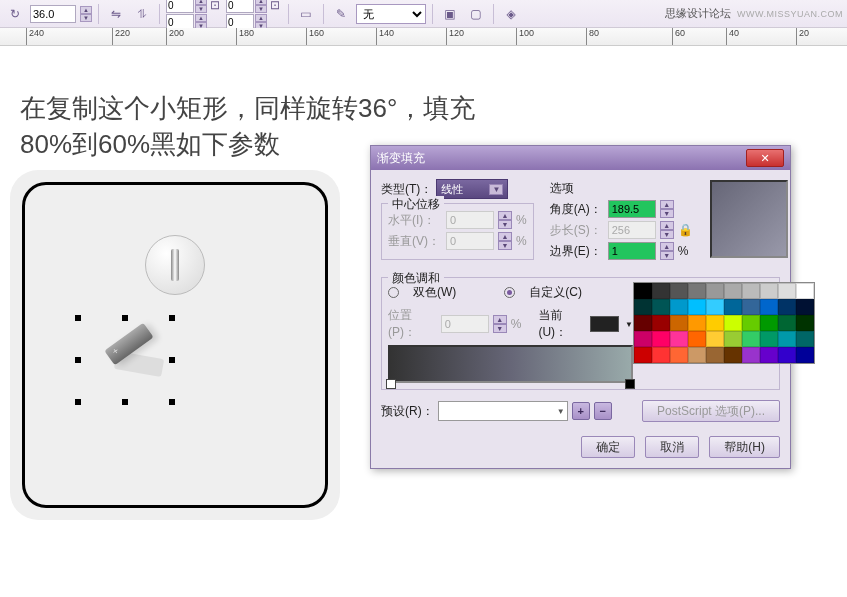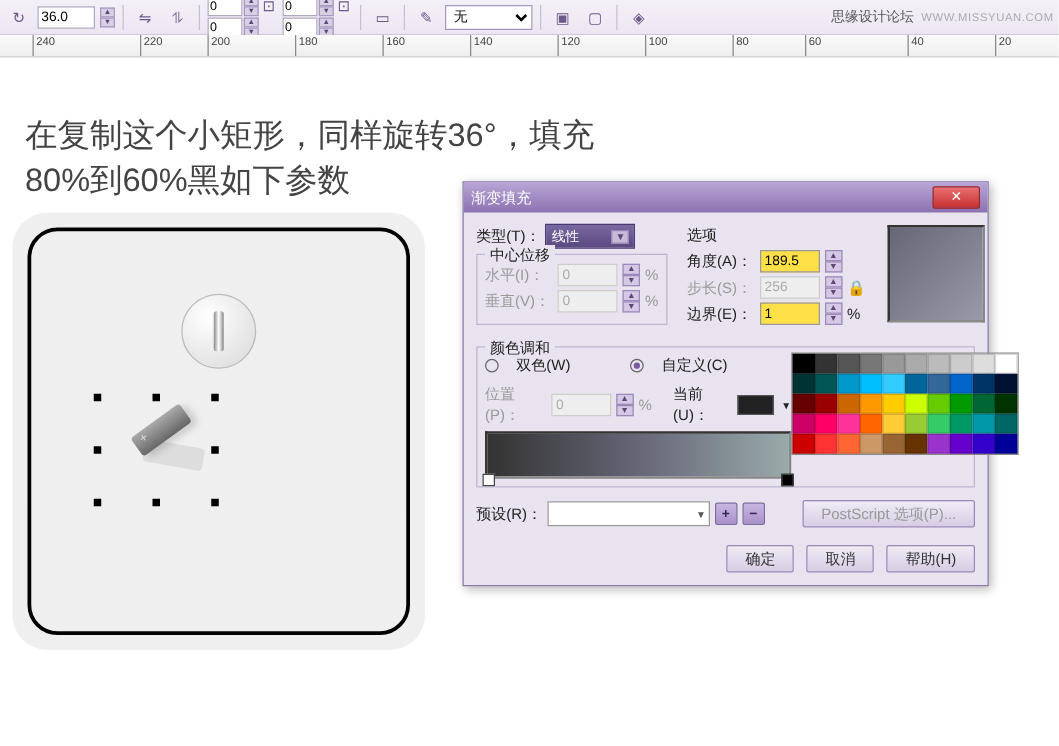--- a/index.html
+++ b/index.html
@@ -37,21 +37,21 @@
 .rot-shadow { position: absolute; left: 40px; top: 40px; width: 48px; height: 18px; background: #ddd; border-radius: 3px; transform: rotate(10deg); }
 
 
 .dialog { position: absolute; left: 370px; top: 145px; width: 421px; background: #e8e3ee; border: 1px solid #8a7aa8; box-shadow: 2px 2px 8px rgba(0,0,0,0.3); }
 .titlebar { height: 24px; background: linear-gradient(#b8a5d5,#8b72b0); color: #fff; display: flex; align-items: center; padding: 0 6px; font-size: 12px; }
 .close-x { margin-left: auto; width: 38px; height: 18px; background: linear-gradient(#e87070,#c83030); color:#fff; border-radius: 2px; text-align: center; line-height: 16px; font-size: 11px; border: 1px solid #a02020;}
 .dlg-body { padding: 6px 10px 10px; color: #222; }
 .row { display: flex; align-items: center; gap: 4px; margin: 3px 0; }
 .lbl { font-size: 12px; }
 .lbl.dim { color: #999; }
-.fld-input { width: 48px; height: 18px; border: 1px solid #999; font-size: 11px; padding: 0 3px; background: #fde047; }
+.fld-input { width: 48px; height: 18px; border: 1px solid #999; font-size: 11px; padding: 0 3px; background: #22c55e; }
 .fld-input.dim { background: #eee; color: #aaa; border-color: #ccc; }
 .spin2 { display: inline-flex; flex-direction: column; }
 .spin2 span { width: 14px; height: 9px; background: #d4c8e4; border: 1px solid #9a88b8; font-size: 7px; line-height: 7px; text-align: center; color: #5a4878; }
 .combo { width: 72px; height: 20px; background: linear-gradient(#7a68a0,#5a4880); color: #fff; border: 1px solid #4a3870; display: inline-flex; align-items: center; padding: 0 4px; font-size: 11px; justify-content: space-between; }
 .combo .arrow { font-size: 8px; background:#c8bad8; color:#5a4878; padding:0 2px; border:1px solid #9885b5;}
 .group-frame { border: 1px solid #c0b6d0; padding: 4px 6px 6px; margin-top: 4px; position: relative; }
 .group-title { position: absolute; top: -8px; left: 6px; background: #e8e3ee; padding: 0 4px; font-size: 12px; }
 .two-col { display: flex; gap: 10px; }
 .col { flex: 1; }
 .preview-box { width: 78px; height: 78px; background: linear-gradient(135deg,#667,#99a); border: 2px inset #888; }
@@ -140,21 +140,21 @@
 <div class="ruler">
   <div class="tick" style="left:26px">240</div>
   <div class="tick" style="left:112px">220</div>
   <div class="tick" style="left:166px">200</div>
   <div class="tick" style="left:236px">180</div>
   <div class="tick" style="left:306px">160</div>
   <div class="tick" style="left:376px">140</div>
   <div class="tick" style="left:446px">120</div>
   <div class="tick" style="left:516px">100</div>
   <div class="tick" style="left:586px">80</div>
-  <div class="tick" style="left:644px">60</div>
+  <div class="tick" style="left:672px">60</div>
   <div class="tick" style="left:726px">40</div>
   <div class="tick" style="left:796px">20</div>
 </div>
 
 <div class="instruction">
   <div>在复制这个小矩形，同样旋转36°，填充</div>
   <div>80%到60%黑如下参数</div>
 </div>
 
 <div class="canvas-shape">

